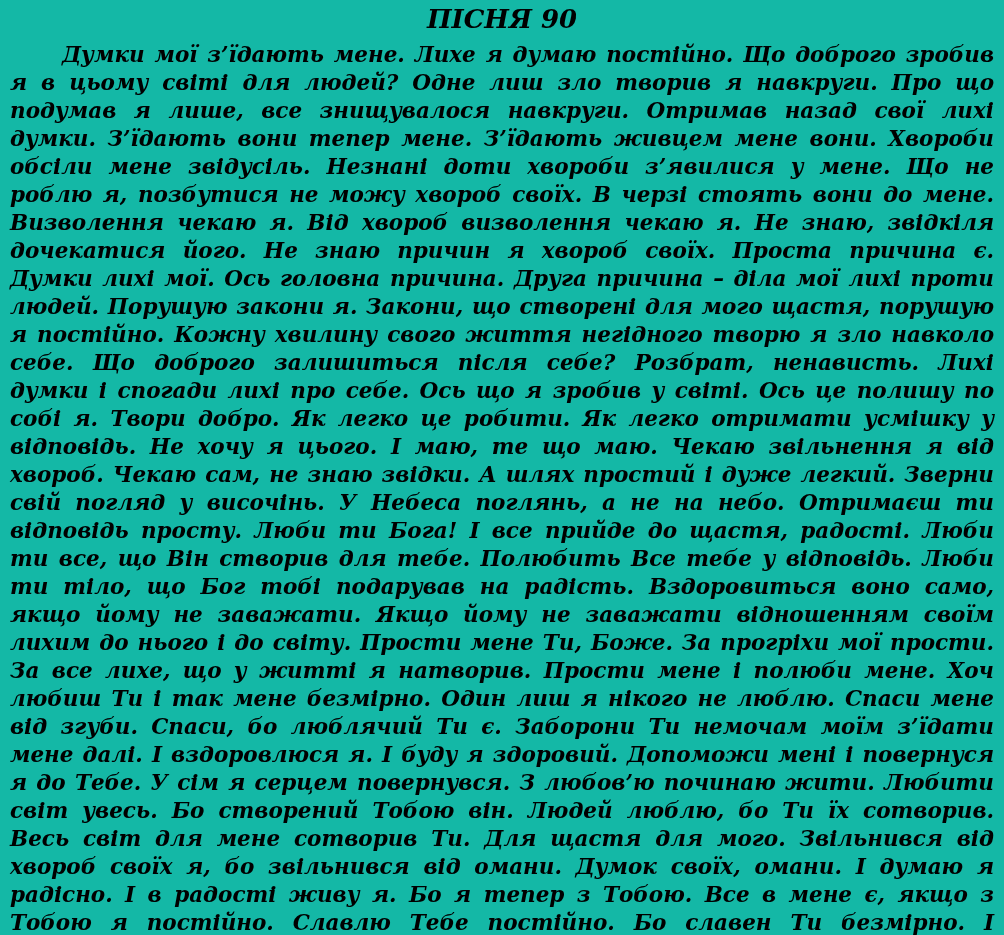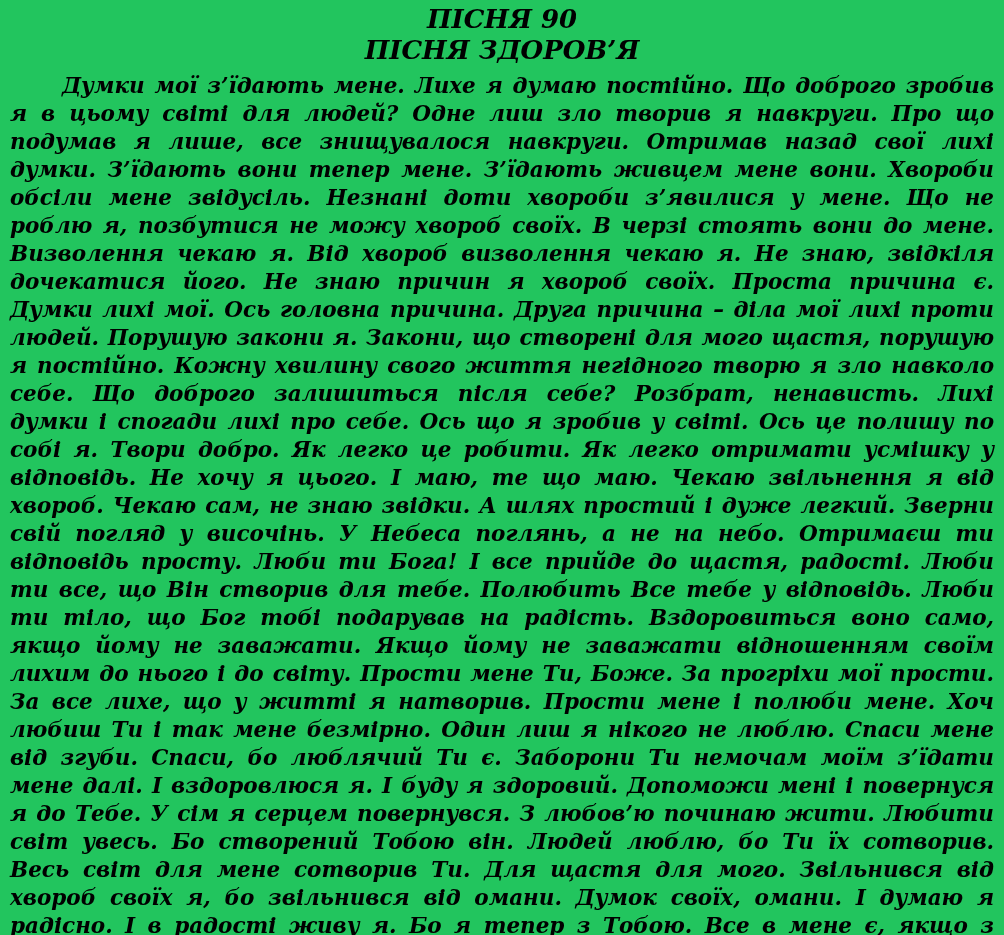--- a/index.html
+++ b/index.html
@@ -4,21 +4,21 @@
 <style>
   html, body {
     margin: 0;
     padding: 0;
     background: #ffffff;
   }
   .page {
     width: 1004px;
     height: 935px;
     box-sizing: border-box;
-    background: #22c55e;
+    background: #14b8a6;
     color: #000000;
     padding: 4px 10px 0 10px;
     font-family: "DejaVu Serif", "Liberation Serif", serif;
     font-style: italic;
     font-weight: bold;
     overflow: hidden;
   }
   .title-line {
     text-align: center;
     font-size: 26px;
@@ -32,16 +32,15 @@
     text-align: justify;
     text-indent: 52px;
     word-spacing: 1px;
   }
 </style>
 </head>
 <body>
 
 <div class="page">
   <div class="title-line">ПІСНЯ 90</div>
-  <div class="title-line">ПІСНЯ ЗДОРОВ’Я</div>
   <div class="body-text">Думки мої з’їдають мене. Лихе я думаю постійно. Що доброго зробив я в цьому світі для людей? Одне лиш зло творив я навкруги. Про що подумав я лише, все знищувалося навкруги. Отримав назад свої лихі думки. З’їдають вони тепер мене. З’їдають живцем мене вони. Хвороби обсіли мене звідусіль. Незнані доти хвороби з’явилися у мене. Що не роблю я, позбутися не можу хвороб своїх. В черзі стоять вони до мене. Визволення чекаю я. Від хвороб визволення чекаю я. Не знаю, звідкіля дочекатися його. Не знаю причин я хвороб своїх. Проста причина є. Думки лихі мої. Ось головна причина. Друга причина – діла мої лихі проти людей. Порушую закони я. Закони, що створені для мого щастя, порушую я постійно. Кожну хвилину свого життя негідного творю я зло навколо себе. Що доброго залишиться після себе? Розбрат, ненависть. Лихі думки і спогади лихі про себе. Ось що я зробив у світі. Ось це полишу по собі я. Твори добро. Як легко це робити. Як легко отримати усмішку у відповідь. Не хочу я цього. І маю, те що маю. Чекаю звільнення я від хвороб. Чекаю сам, не знаю звідки. А шлях простий і дуже легкий. Зверни свій погляд у височінь. У Небеса поглянь, а не на небо. Отримаєш ти відповідь просту. Люби ти Бога! І все прийде до щастя, радості. Люби ти все, що Він створив для тебе. Полюбить Все тебе у відповідь. Люби ти тіло, що Бог тобі подарував на радість. Вздоровиться воно само, якщо йому не заважати. Якщо йому не заважати відношенням своїм лихим до нього і до світу. Прости мене Ти, Боже. За прогріхи мої прости. За все лихе, що у житті я натворив. Прости мене і полюби мене. Хоч любиш Ти і так мене безмірно. Один лиш я нікого не люблю. Спаси мене від згуби. Спаси, бо люблячий Ти є. Заборони Ти немочам моїм з’їдати мене далі. І вздоровлюся я. І буду я здоровий. Допоможи мені і повернуся я до Тебе. У сім я серцем повернувся. З любов’ю починаю жити. Любити світ увесь. Бо створений Тобою він. Людей люблю, бо Ти їх сотворив. Весь світ для мене сотворив Ти. Для щастя для мого. Звільнився від хвороб своїх я, бо звільнився від омани. Думок своїх, омани. І думаю я радісно. І в радості живу я. Бо я тепер з Тобою. Все в мене є, якщо з Тобою я постійно. Славлю Тебе постійно. Бо славен Ти безмірно. І радість Ти даєш. Любов Твоя зі мною кожен день тепер. Здоровий я, і навкруги усі здорові. Алілуя.</div>
 
 </div>
 
 </body></html>

